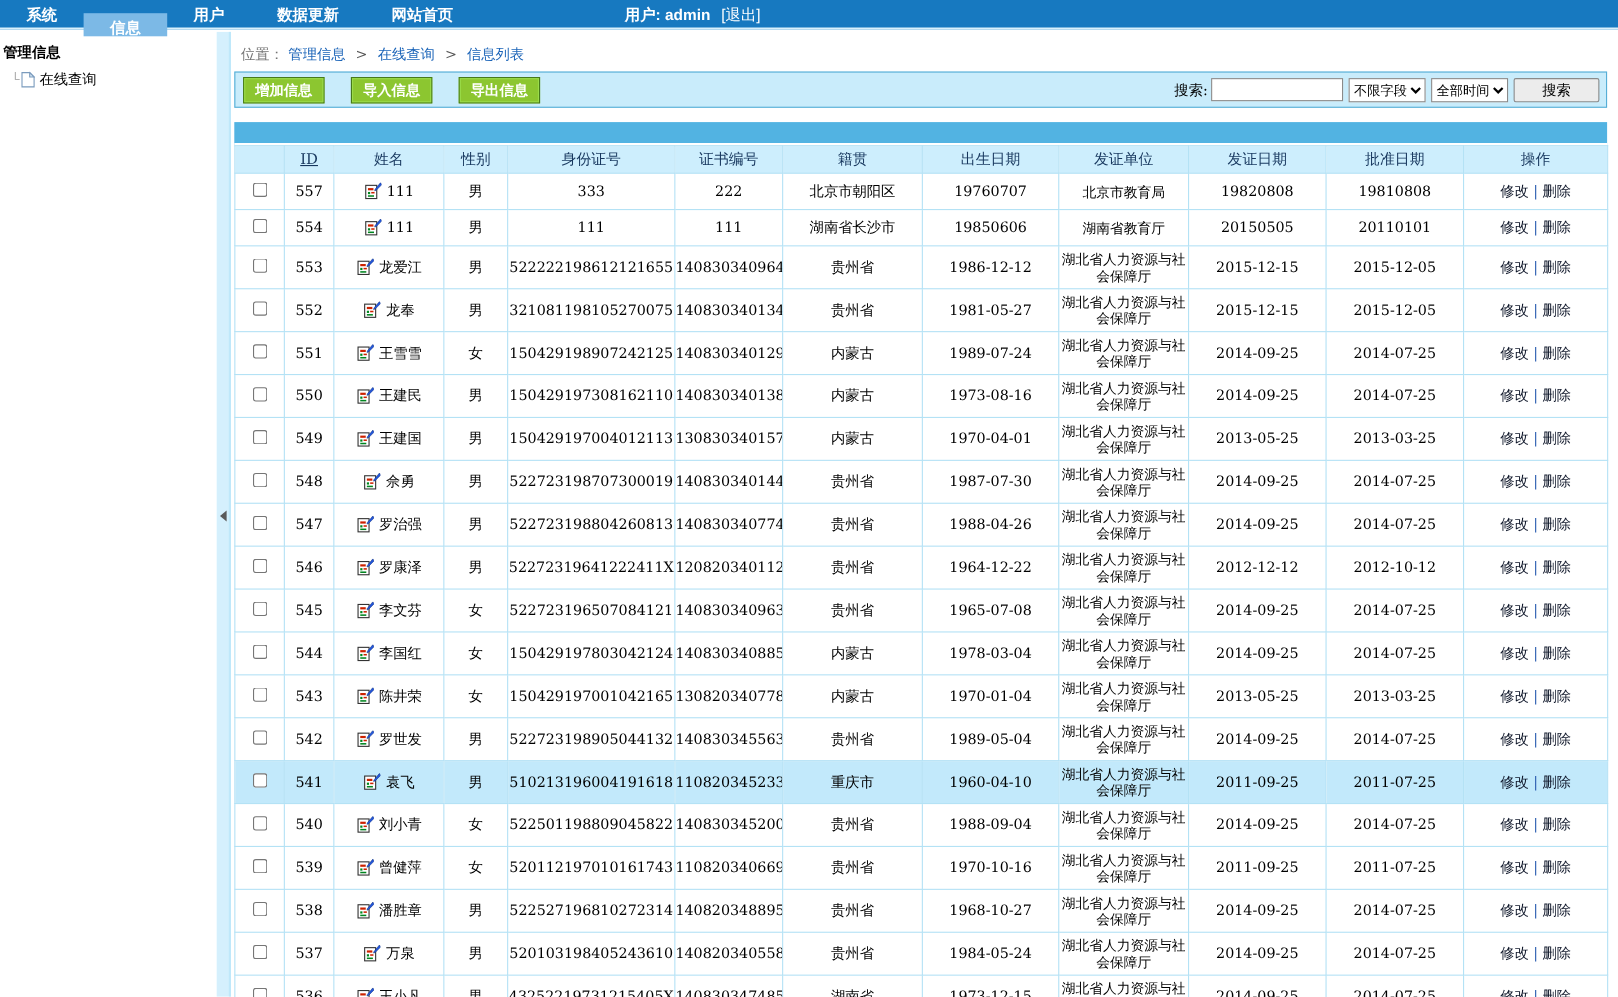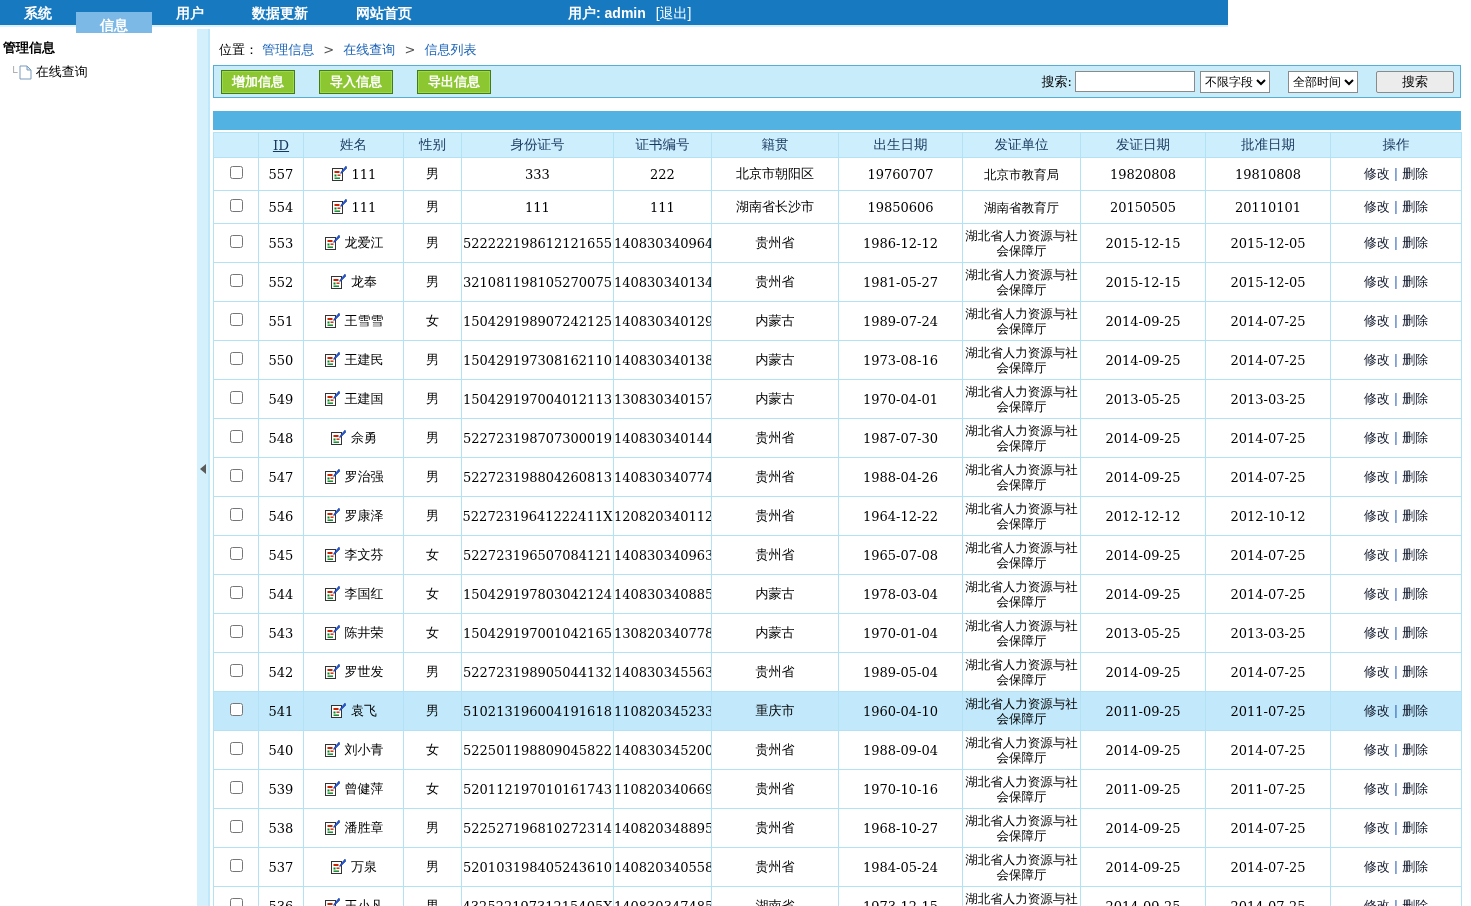--- a/index.html
+++ b/index.html
@@ -1,20 +1,20 @@
 <!DOCTYPE html>
 <html><head>
 <meta charset="utf-8">
 <style>
   * { margin:0; padding:0; box-sizing:border-box; }
   html,body { width:1471px; height:906px; overflow:hidden; background:#fff;
               font-family:"Liberation Sans", sans-serif; }
 
   
-  .navbar { position:absolute; left:0; top:0; width:1228px; height:27px;
+  .navbar { position:absolute; left:0; top:0; width:1471px; height:27px;
             background:#1779c0; border-bottom:2px solid #d9f1fc; }
   .nav-items { display:flex; height:27px; list-style:none; }
   .nav-item { height:27px; line-height:26px; padding:0 24px; color:#fff;
               font-size:14px; font-weight:bold; cursor:pointer; }
   .nav-item.active { background:#7cb9e6;margin-top:12px; }
   .nav-user { position:absolute; left:568px; top:0; height:27px; line-height:26px;
               color:#fff; font-size:14px; }
   .nav-user b { font-weight:bold; }
   .nav-user .logout { margin-left:6px; cursor:pointer; }
 
@@ -30,36 +30,36 @@
   .splitter { position:absolute; left:197px; top:29px; width:13px; bottom:0;
               background:#d5f0fd; border-right:2px solid #bfe8fa; cursor:pointer; }
   .collapse-arrow { position:absolute; left:3px; top:435px; width:0; height:0;
                     border-top:5px solid transparent; border-bottom:5px solid transparent;
                     border-right:6px solid #5a5a5a; }
 
   
   .main { position:absolute; left:212px; top:33px; right:0; bottom:0; background:#fff; }
   .breadcrumb { font-size:13px; padding:8px 0 6px 7px;
                 font-family:"DejaVu Serif","Liberation Serif",serif; }
-  .breadcrumb .bc-label { color:#000000; }
+  .breadcrumb .bc-label { color:#737373; }
   .breadcrumb a { color:#1b64b8; text-decoration:none; cursor:pointer; }
   .breadcrumb .bc-sep { color:#555; margin:0 5px; }
 
   .toolbar { margin-left:1px; width:1248px; height:33px; background:#c9ecfb;
              border:1px solid #56aed6; display:flex; align-items:center; }
   .green-btn { height:24px; margin:0 17px 0 7px; padding:0 10px; background:#8cc630;
                border:1px solid #46791a; outline:1px solid #9adb4a; outline-offset:-2px;
                color:#fff; font-size:13px; font-weight:bold; cursor:pointer;
                font-family:"Liberation Sans",sans-serif; }
   .toolbar-right { margin-left:auto; display:flex; align-items:center; padding-right:6px;
                    font-size:13px; }
   .search-label { font-family:"DejaVu Serif","Liberation Serif",serif; margin-right:3px; }
   .search-input { width:120px; height:21px; border:1px solid #8a8a8a; background:#fff;
                   margin-right:5px; font-size:12px; padding:0 3px; }
-  .toolbar select { height:22px; font-size:12px; margin-right:18px; border:1px solid #8a8a8a;
+  .toolbar select { height:22px; font-size:12px; margin-right:5px; border:1px solid #8a8a8a;
                     background:#fff; }
   .search-btn { height:22px; padding:0 25px; font-size:13px; background:#ececec;
                 border:1px solid #8a8a8a; border-radius:2px; cursor:pointer;
                 font-family:"DejaVu Serif","Liberation Serif",serif; }
 
   
   .table-wrap { margin:13px 0 0 1px; width:1248px; }
   .table-top-bar { width:100%; height:21px; background:#52b3e2; border-bottom:2px solid #fff; }
   table { border-collapse:collapse; table-layout:fixed; width:1248px;
           font-family:"DejaVu Serif","Liberation Serif",serif; }

